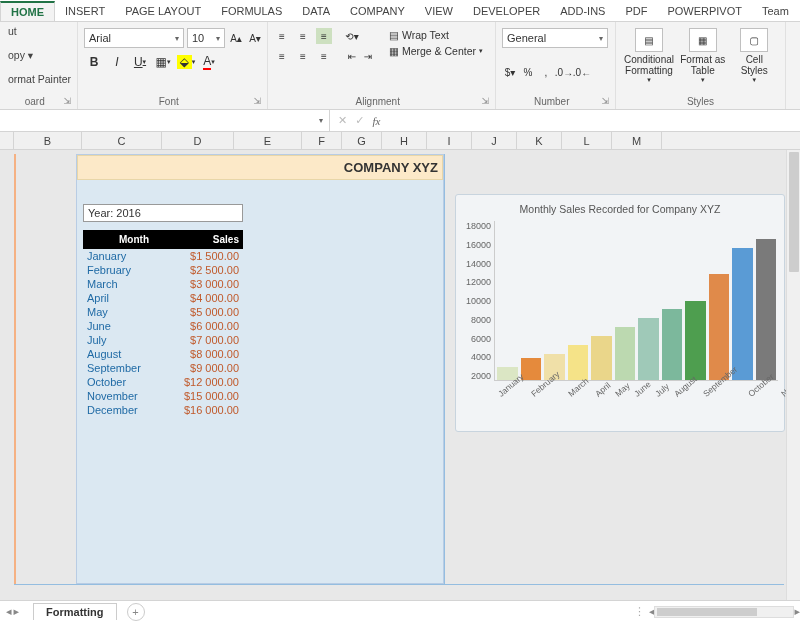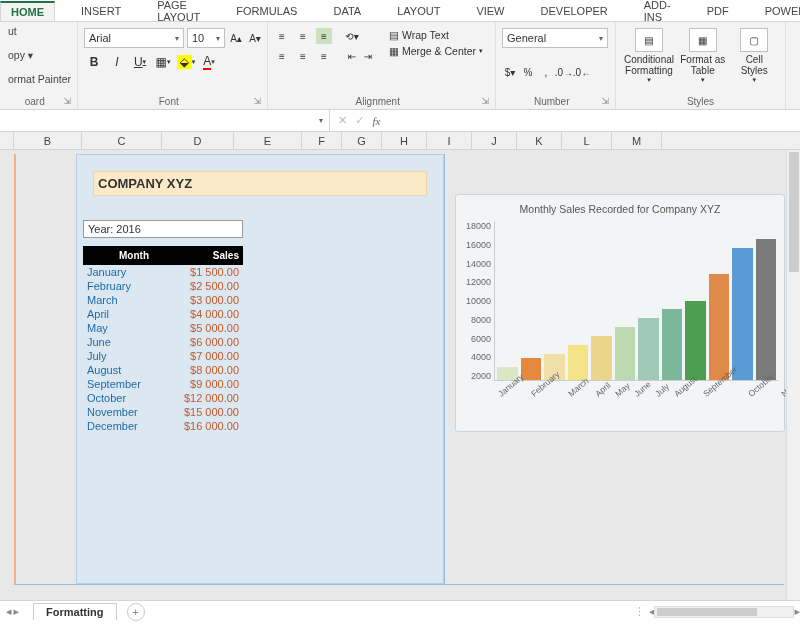--- a/index.html
+++ b/index.html
@@ -1,19 +1,19 @@
 <!DOCTYPE html>
 <html><head>
 <meta charset="utf-8">
 <style>
 * { box-sizing: border-box; margin: 0; padding: 0; }
 body { font-family: "Segoe UI", Arial, sans-serif; font-size: 11px; background: #fff; width: 800px; height: 631px; overflow: hidden; color: #333; }
 
 
-.ribbon-tabs { display: flex; background: #fff; border-bottom: 1px solid #d4d4d4; height: 22px; align-items: center; font-size: 11px; gap: 16px; }
+.ribbon-tabs { display: flex; background: #fff; border-bottom: 1px solid #d4d4d4; height: 22px; align-items: center; font-size: 11px; }
 .ribbon-tab { padding: 3px 10px; color: #444; cursor: pointer; }
 .ribbon-tab.active { background: #f3f3f3; color: #217346; border-top: 2px solid #217346; border-left: 1px solid #d4d4d4; border-right: 1px solid #d4d4d4; font-weight: bold; }
 
 
 .ribbon { display: flex; background: #f3f3f3; border-bottom: 1px solid #d4d4d4; height: 88px; }
 .ribbon-group { display: flex; flex-direction: column; border-right: 1px solid #e0e0e0; padding: 2px 6px 0 6px; }
 .ribbon-group-label { text-align: center; font-size: 10px; color: #666; margin-top: auto; padding: 2px 0; }
 .ribbon-group-content { display: flex; align-items: flex-start; gap: 4px; flex: 1; }
 
 .clipboard-col { display: flex; flex-direction: column; gap: 10px; font-size: 10.5px; color: #444; }
@@ -41,21 +41,21 @@
 .fx-label { font-style: italic; font-family: "Times New Roman", serif; color: #666; }
 
 
 .col-headers { display: flex; background: #f0f0f0; border-bottom: 1px solid #d4d4d4; height: 18px; }
 .col-h { border-right: 1px solid #d4d4d4; text-align: center; font-size: 11px; color: #444; line-height: 18px; }
 
 
 .grid-area { position: relative; height: 450px; background: #e8e8e8; overflow: hidden; }
 
 .panel-left { position: absolute; left: 76px; top: 4px; width: 368px; height: 430px; background: #dbe8f2; border: 1px solid #b8cce4; }
-.panel-title { background: #fce9c8; border: 1px solid #e8d6a8; margin: 16px; padding: 4px; text-align: left; font-weight: bold; font-size: 13px; color: #333; }
+.panel-title { background: #fce9c8; border: 1px solid #e8d6a8; margin: 0; padding: 4px; text-align: right; font-weight: bold; font-size: 13px; color: #333; }
 .year-row { margin: 24px 6px 8px 6px; background: #fff; border: 1px solid #999; padding: 2px 4px; font-size: 11px; width: 160px; }
 .data-table { margin: 6px 6px 0 6px; width: 160px; font-size: 11px; border-collapse: collapse; }
 .data-table th { background: #000; color: #fff; font-weight: bold; text-align: right; padding: 4px 4px; font-size: 10px; }
 .data-table td { padding: 0 4px; font-size: 11px; line-height: 14px; }
 .data-table td.month { color: #1f6aa5; width: 70px; }
 .data-table td.sales { color: #c05a2c; text-align: right; width: 90px; }
 
 
 .chart-panel { position: absolute; left: 455px; top: 44px; width: 330px; height: 238px; background: #f2f4f6; border: 1px solid #c8d4de; border-radius: 3px; padding: 8px 6px 4px 6px; }
 .chart-title { text-align: center; font-size: 10.5px; color: #555; margin-bottom: 6px; }
@@ -85,21 +85,21 @@
 </style>
 </head>
 <body>
 
 <div class="ribbon-tabs" id="ribbon-tabs">
     <div class="ribbon-tab active">HOME</div>
     <div class="ribbon-tab">INSERT</div>
     <div class="ribbon-tab">PAGE LAYOUT</div>
     <div class="ribbon-tab">FORMULAS</div>
     <div class="ribbon-tab">DATA</div>
-    <div class="ribbon-tab">LAYOUT</div>
+    <div class="ribbon-tab">COMPANY</div>
     <div class="ribbon-tab">VIEW</div>
     <div class="ribbon-tab">DEVELOPER</div>
     <div class="ribbon-tab">ADD-INS</div>
     <div class="ribbon-tab">PDF</div>
     <div class="ribbon-tab">POWERPIVOT</div>
     <div class="ribbon-tab">Team</div>
   </div>
 
 <div class="ribbon">
 

